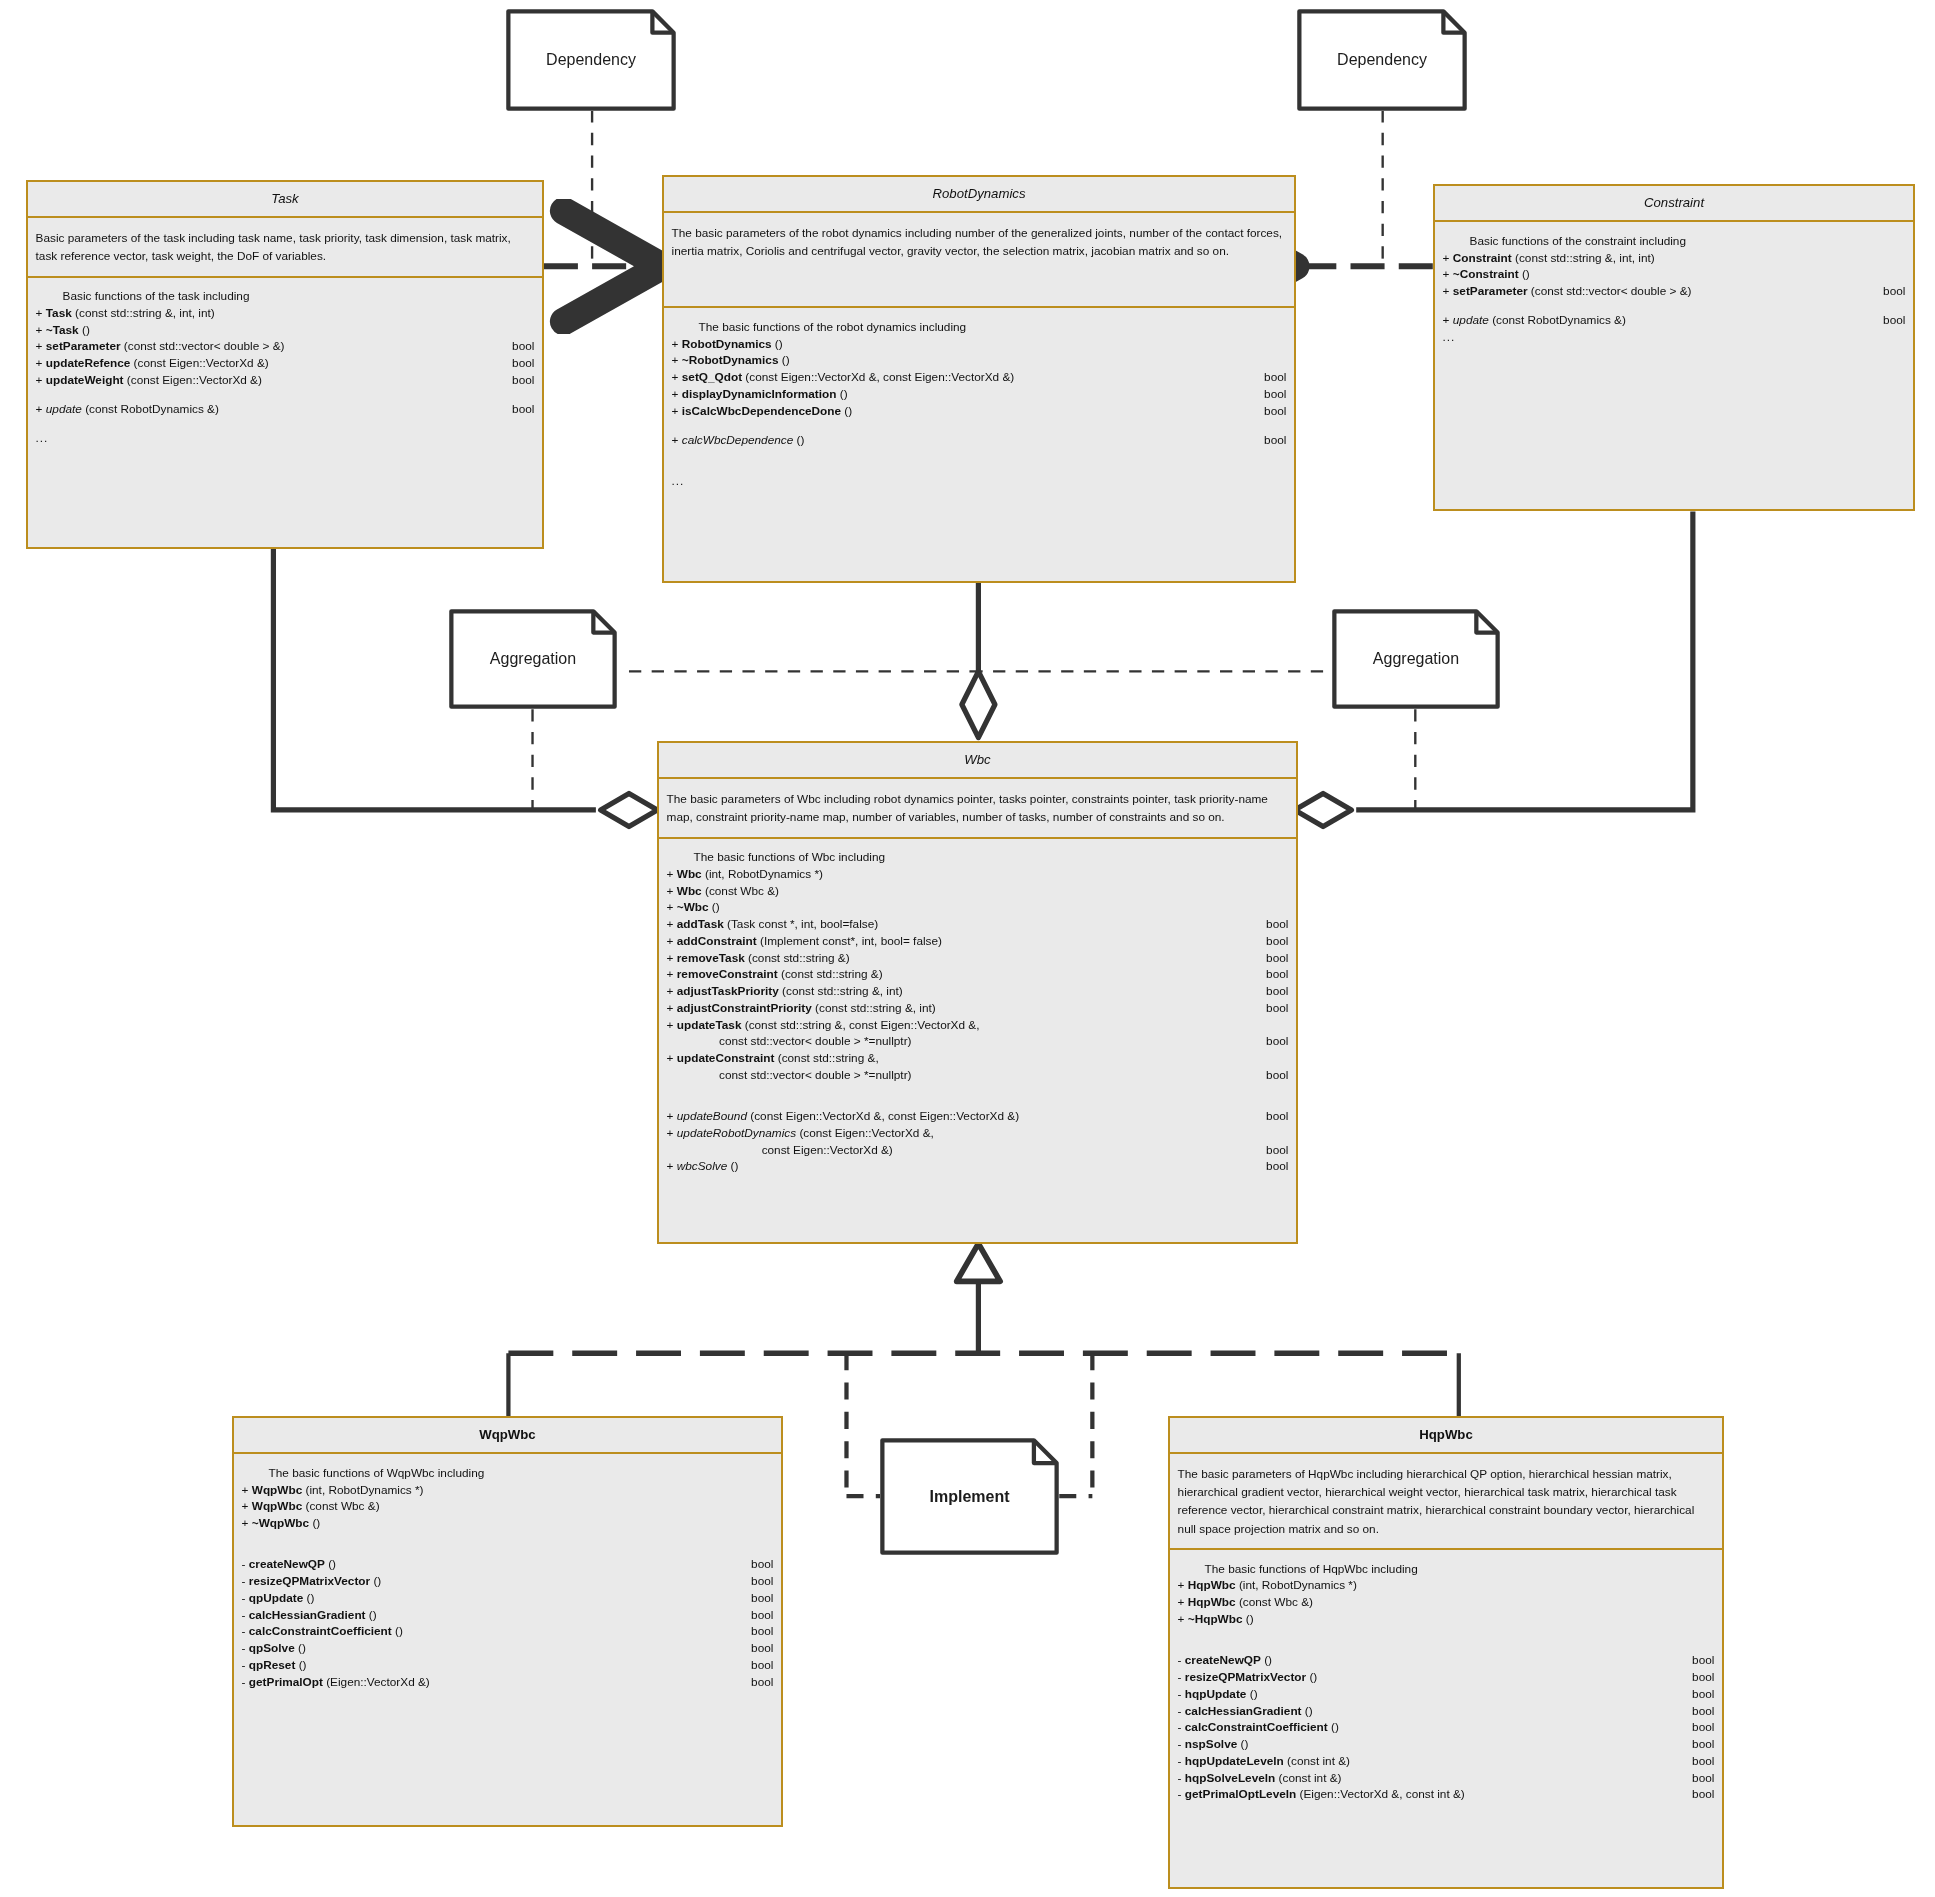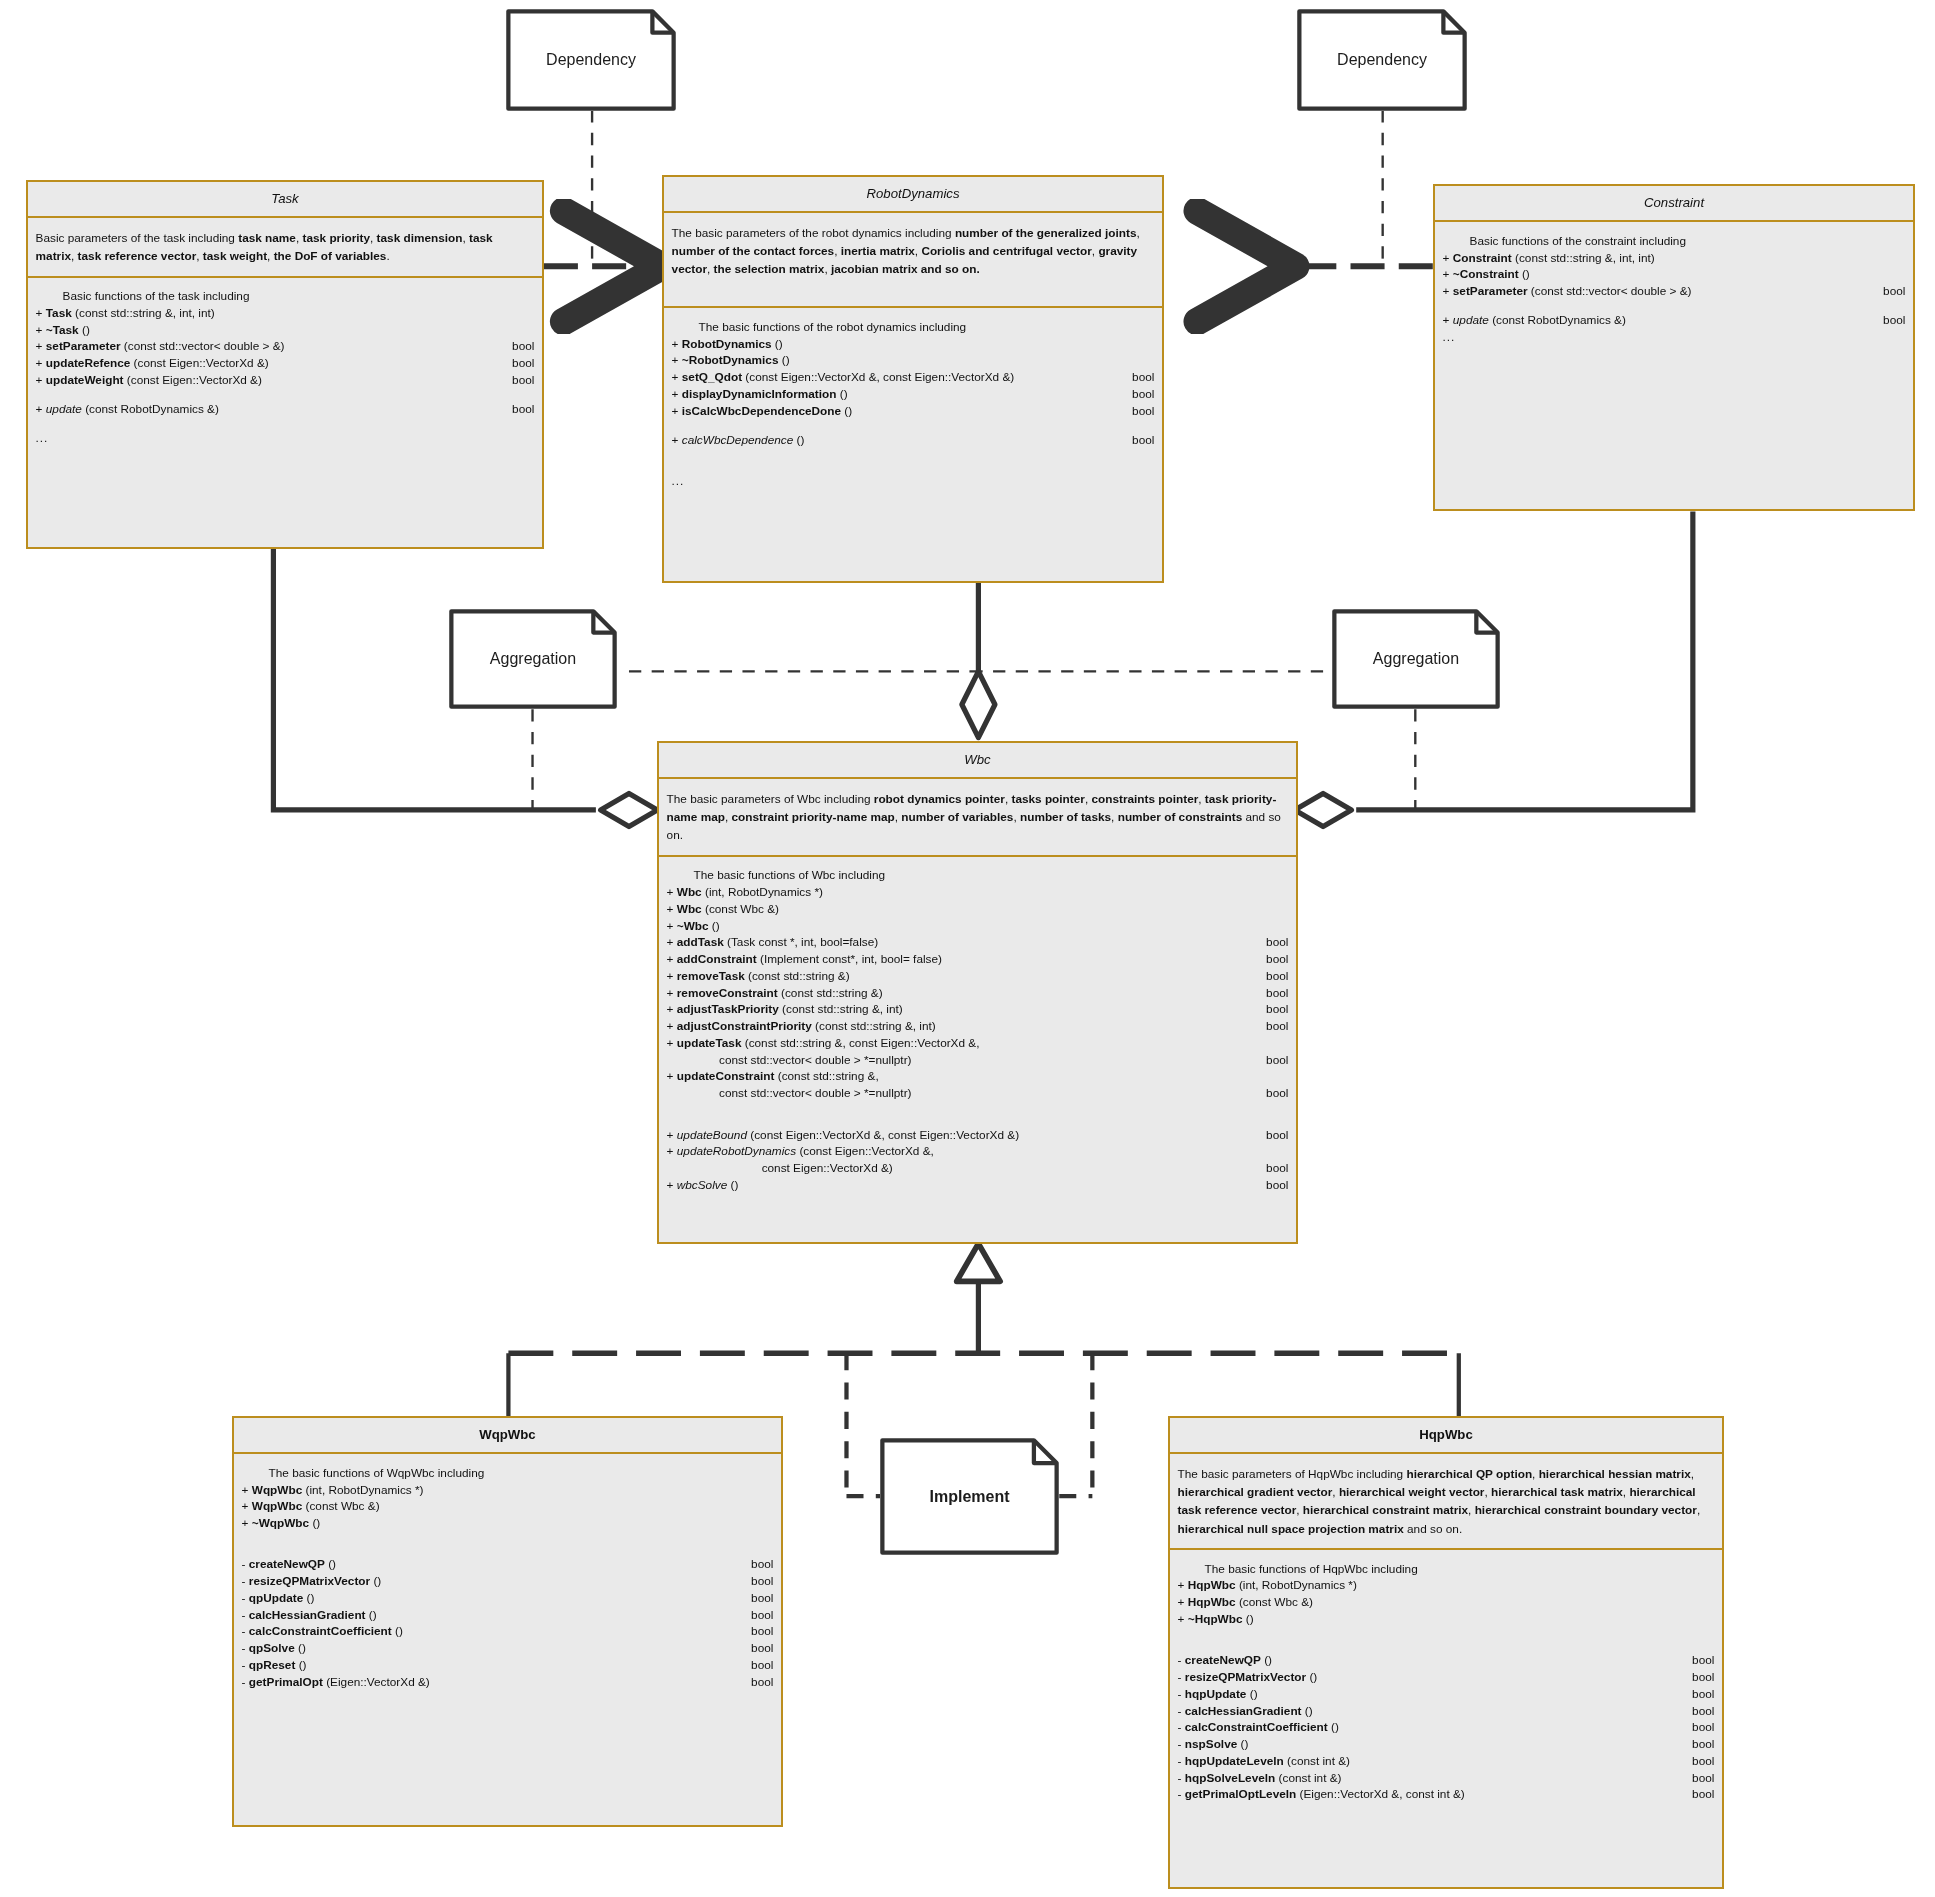--- a/index.html
+++ b/index.html
@@ -32,21 +32,21 @@
     padding: 10.4px 7.6px 10.4px 7.6px;
     border-bottom: 2.4px solid #bc8e1e;
     font-size: 11.8px;
     line-height: 1.55;
   }
   .uml-ops {
     padding: 10.4px 7.6px 9.5px 7.6px;
     font-size: 11.8px;
     line-height: 1.42;
   }
-  .uml-attrs b { font-weight: bold; }
+  .uml-attrs b { font-weight: normal; }
   .op-row { display: flex; align-items: flex-start; white-space: pre; }
   .op-sig { flex: 1 1 auto; }
   .op-ret { flex: 0 0 auto; width: 54px; text-align: right; }
   .op-name { font-weight: bold; }
   .op-name.abstract { font-weight: normal; font-style: italic; }
   .op-blank { height: 12.3px; }
   .op-plain { white-space: pre; padding-left: 27px; }
   .ellipsis { letter-spacing: 0.9px; }
 
   
@@ -179,21 +179,21 @@
       <div class="op-row"><span class="op-sig"><span>+ </span><span class="op-name">setParameter</span><span> (const std::vector&lt; double &gt; &amp;)</span></span><span class="op-ret">bool</span></div>
       <div class="op-row"><span class="op-sig"><span>+ </span><span class="op-name">updateRefence</span><span> (const Eigen::VectorXd &amp;)</span></span><span class="op-ret">bool</span></div>
       <div class="op-row"><span class="op-sig"><span>+ </span><span class="op-name">updateWeight</span><span> (const Eigen::VectorXd &amp;)</span></span><span class="op-ret">bool</span></div>
       <div class="op-blank"></div>
       <div class="op-row"><span class="op-sig"><span>+ </span><span class="op-name abstract">update</span><span> (const RobotDynamics &amp;)</span></span><span class="op-ret">bool</span></div>
       <div class="op-blank"></div>
       <div class="op-row"><span class="op-sig ellipsis">...</span><span class="op-ret"></span></div>
     </div>
 </div>
 
-<div class="uml-class" style="left:662px; top:175px; width:502px; height:408px;">
+<div class="uml-class" style="left:662px; top:175px; width:634px; height:408px;">
   <div class="uml-title">RobotDynamics</div>
   <div class="uml-attrs" style="min-height:95px;">The basic parameters of the robot dynamics including <b>number of the generalized joints</b>, <b>number of the contact forces</b>, <b>inertia matrix</b>, <b>Coriolis and centrifugal vector</b>, <b>gravity vector</b>, <b>the selection matrix</b>, <b>jacobian matrix and so on.</b></div>
   <div class="uml-ops">
       <div class="op-plain">The basic functions of the robot dynamics including</div>
       <div class="op-row"><span class="op-sig"><span>+ </span><span class="op-name">RobotDynamics</span><span> ()</span></span><span class="op-ret"></span></div>
       <div class="op-row"><span class="op-sig"><span>+ </span><span class="op-name">~RobotDynamics</span><span> ()</span></span><span class="op-ret"></span></div>
       <div class="op-row"><span class="op-sig"><span>+ </span><span class="op-name">setQ_Qdot</span><span> (const Eigen::VectorXd &amp;, const Eigen::VectorXd &amp;)</span></span><span class="op-ret">bool</span></div>
       <div class="op-row"><span class="op-sig"><span>+ </span><span class="op-name">displayDynamicInformation</span><span> ()</span></span><span class="op-ret">bool</span></div>
       <div class="op-row"><span class="op-sig"><span>+ </span><span class="op-name">isCalcWbcDependenceDone</span><span> ()</span></span><span class="op-ret">bool</span></div>
       <div class="op-blank"></div>

